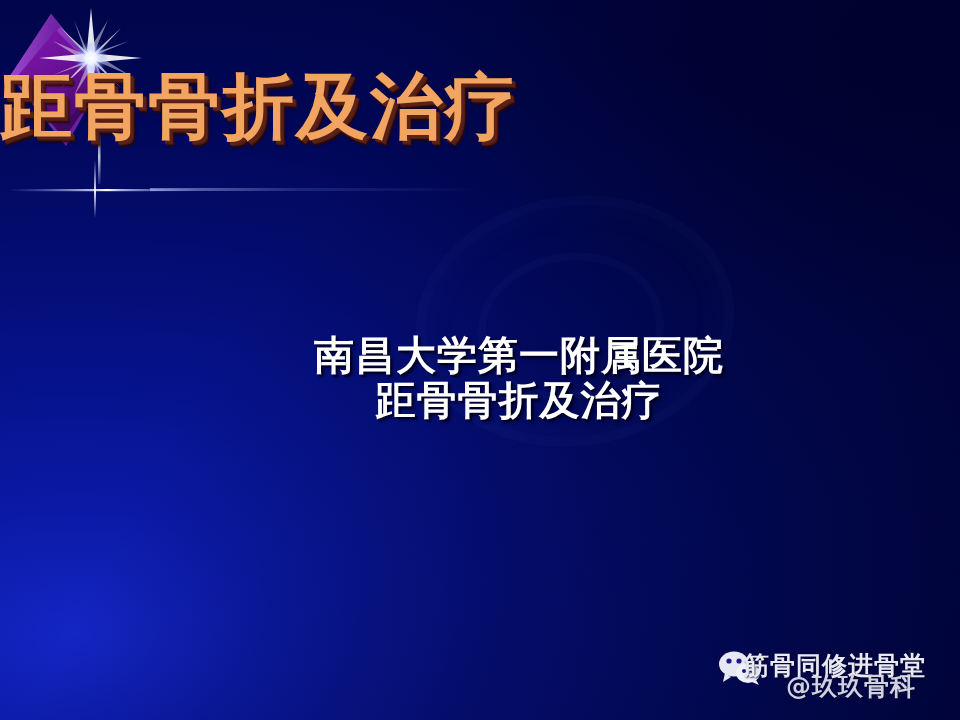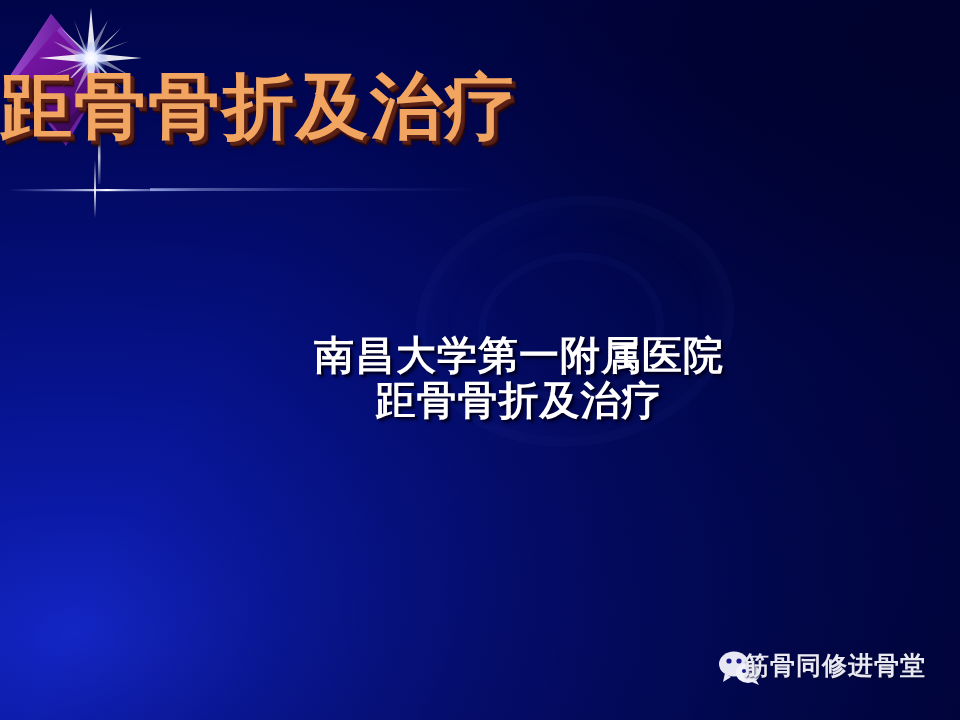--- a/index.html
+++ b/index.html
@@ -278,15 +278,16 @@
         <circle cx="11" cy="10" r="2.6" fill="#1a1a8c"></circle>
         <circle cx="21" cy="10" r="2.6" fill="#1a1a8c"></circle>
 
         <ellipse cx="30" cy="22" rx="12" ry="10" fill="#f2f2fa"></ellipse>
         <polygon points="38,29 41,34 34,31" fill="#f2f2fa"></polygon>
         <circle cx="26" cy="20" r="2" fill="#1a1a8c"></circle>
         <circle cx="34" cy="20" r="2" fill="#1a1a8c"></circle>
       </svg>
     </div>
     <div id="wm-text-top" class="wm-text">筋骨同修进骨堂</div>
+    <div id="wm-text-bottom" class="wm-text">@玖玖骨科</div>
   </div>
 
 </div>
 
 </body></html>

